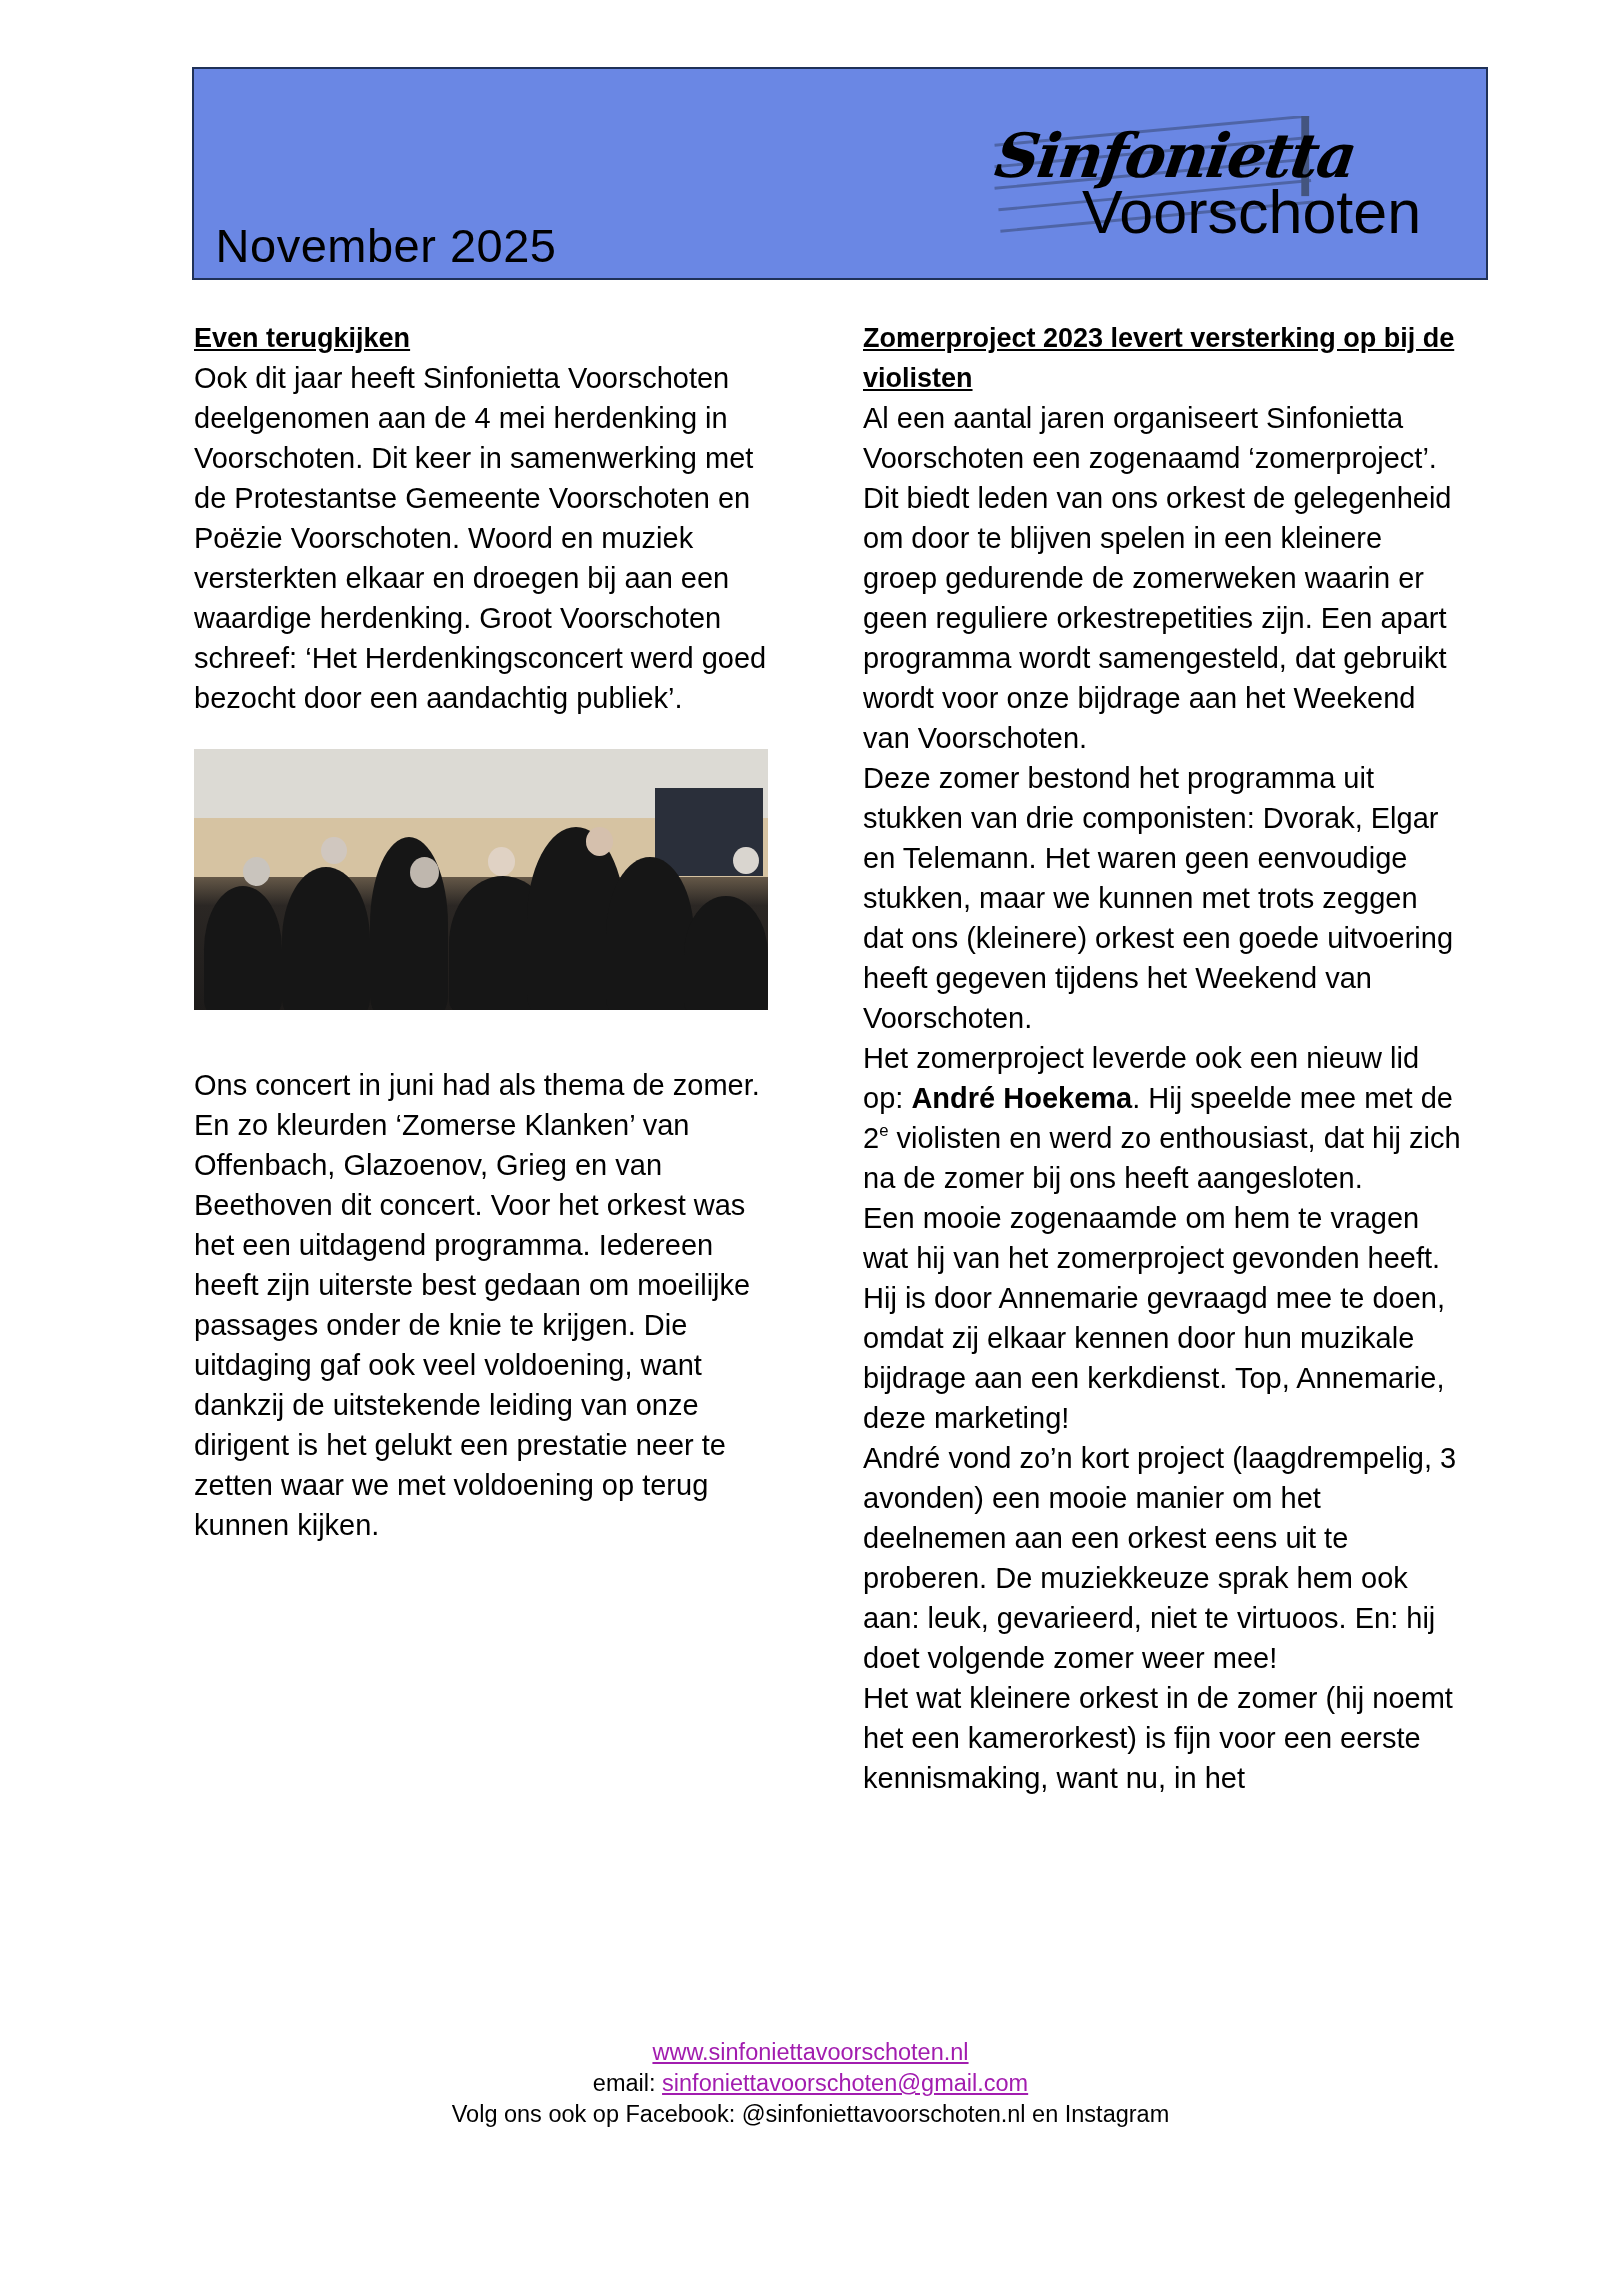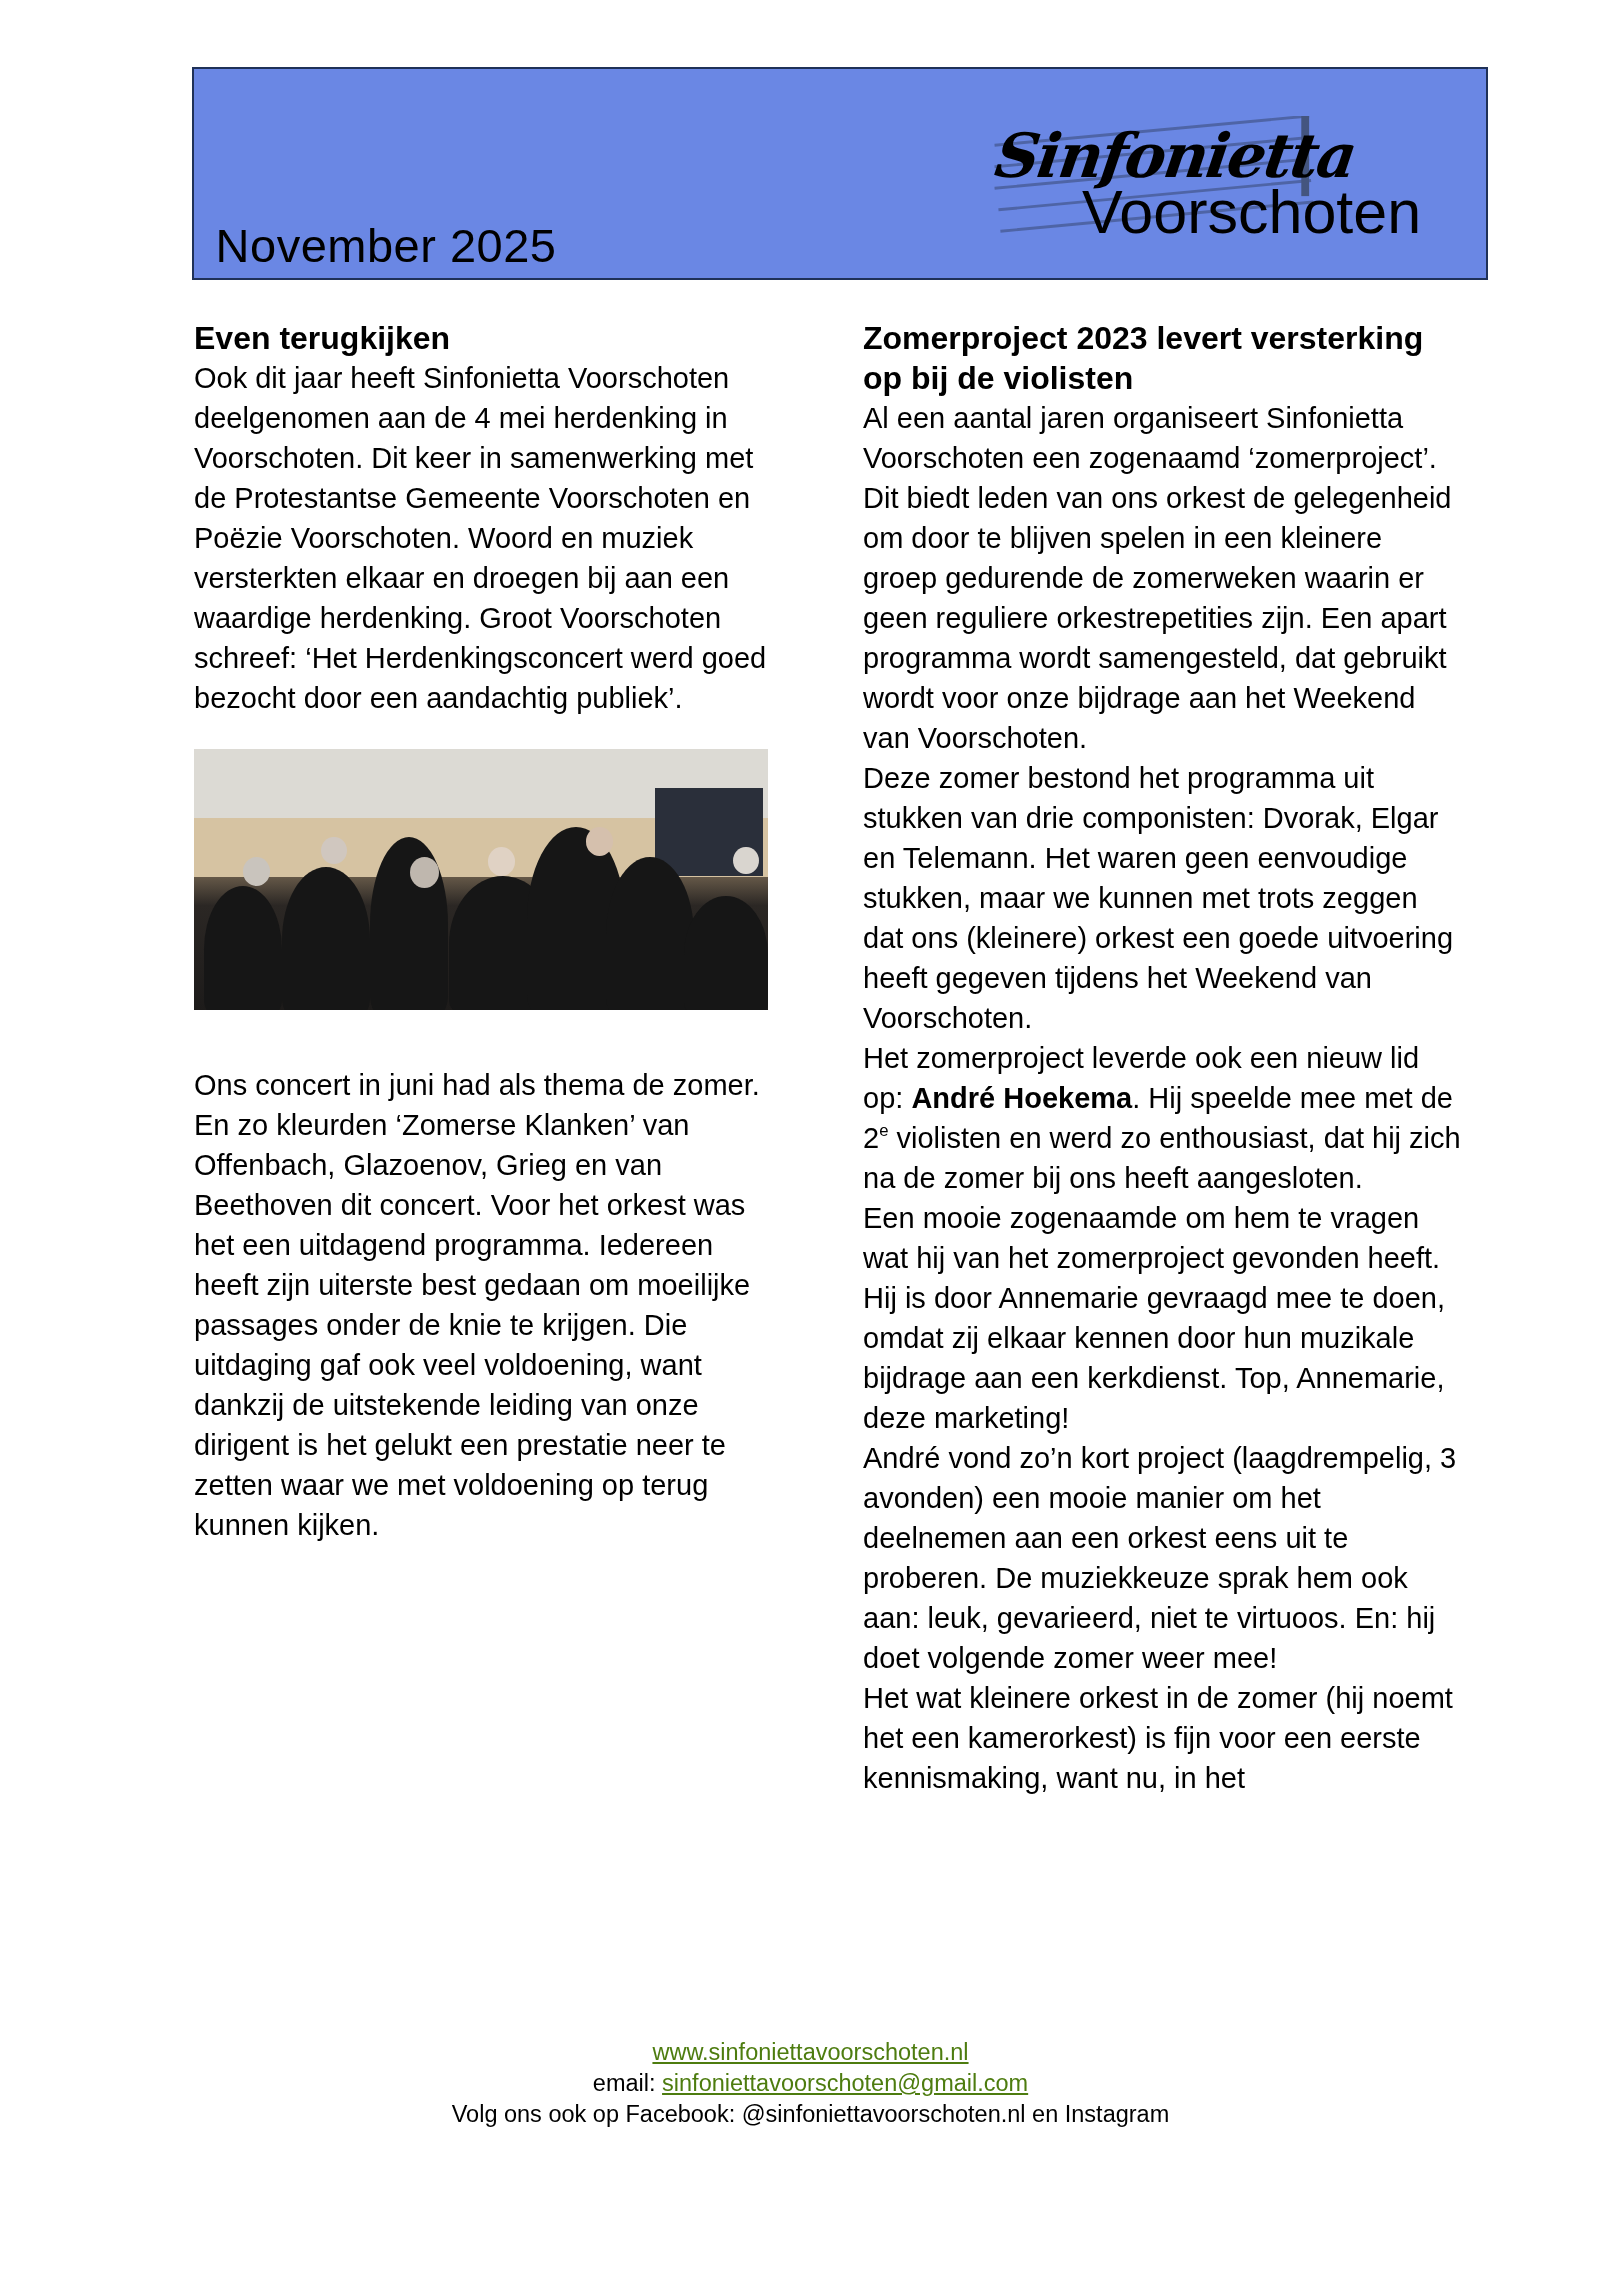--- a/index.html
+++ b/index.html
@@ -13,36 +13,36 @@
   .logo { position: absolute; left: 792px; top: 47px; width: 402px; height: 127px; }
   .logo svg { display: block; }
   .logo-script { position: absolute; left: 9.8px; top: 3.9px; font-family: "DejaVu Serif", serif;
                  font-style: italic; font-weight: bold; font-size: 61px; color: #000;
                  transform: skewX(-8deg); letter-spacing: -2px; }
   .logo-sub { position: absolute; left: 96px; top: 61px; font-size: 61px; color: #000; }
 
   .col { position: absolute; top: 318px; font-size: 29px; line-height: 40px; }
   .col-left { left: 194px; width: 588px; }
   .col-right { left: 863px; width: 598px; }
-  .h { font-weight: bold; font-size: 32px; }
+  .h { font-weight: bold; font-size: 27px; text-decoration: underline; }
   p { margin: 0; }
   .gap { height: 40px; }
   sup { font-size: 16.7px; line-height: 0; vertical-align: 11.8px; }
 
   .photo { position: relative; width: 574px; height: 261px; margin: 31px 0 55px 0; overflow: hidden;
            background: linear-gradient(180deg, #d9d6cf 0%, #cfc9be 32%, #7a6a55 45%, #2b2724 60%, #1d1b1a 100%); }
   .photo .wall { position:absolute; left:0; top:0; width:100%; height:88px; background:#dcdad4; }
   .photo .floor { position:absolute; left:0; top:69px; width:100%; height:59px; background:#d6c3a2; }
   .photo .person { position:absolute; border-radius: 50% 50% 10% 10%; background:#161616; }
   .photo .head { position:absolute; border-radius:50%; }
   .photo .chair { position:absolute; background:#2a2f3a; }
 
   .footer { position: absolute; left: 0; top: 2037px; width: 1621px; text-align: center;
             font-size: 23.5px; line-height: 31px; }
-  .footer a { color: #4d7c0f; text-decoration: underline; }
+  .footer a { color: #a21caf; text-decoration: underline; }
 </style>
 </head>
 <body>
 
 <div class="header-band">
   <div class="logo">
     <svg width="402" height="127" style="position:absolute;left:0;top:0;" viewBox="0 0 410 130">
       <g stroke="#4a5f9c" stroke-width="3" opacity="0.85">
         <line x1="8" y1="30" x2="330" y2="0"></line>
         <line x1="8" y1="52" x2="330" y2="22"></line>

